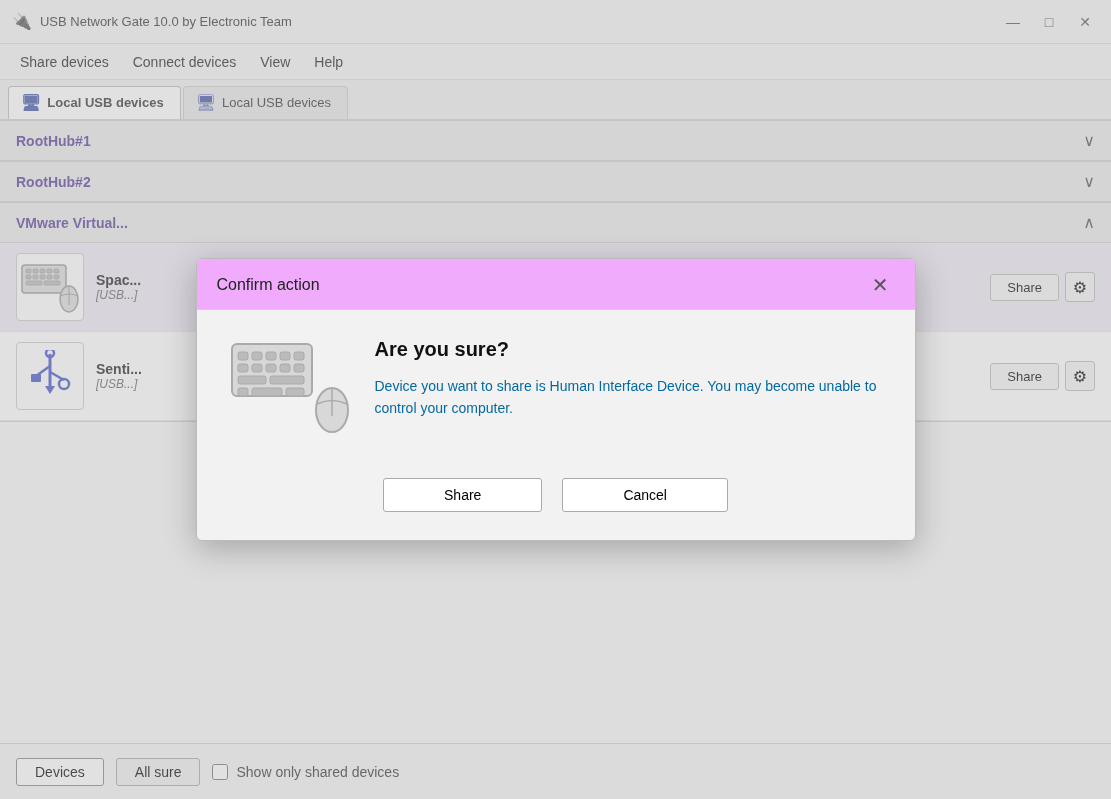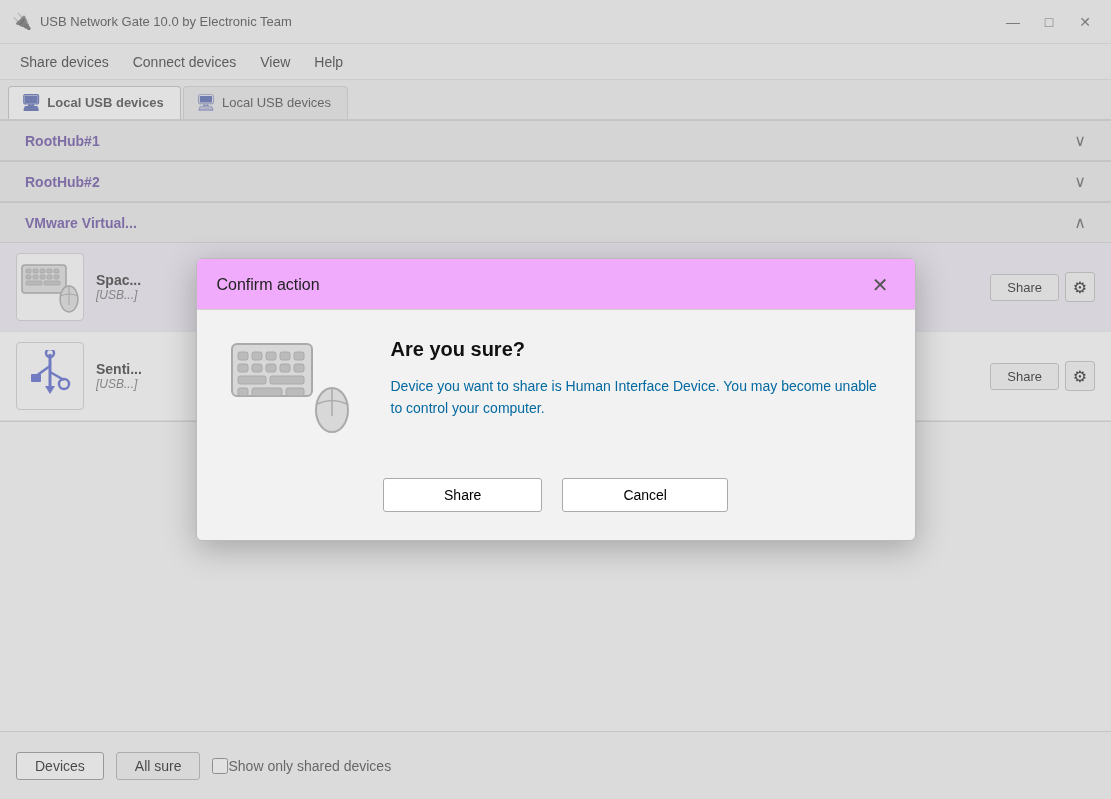--- a/index.html
+++ b/index.html
@@ -112,21 +112,21 @@
     }
 
     
     .device-group {
       border-bottom: 1px solid #d0d0d0;
     }
     .device-group-header {
       display: flex;
       align-items: center;
       justify-content: space-between;
-      padding: 10px 25px;
+      padding: 10px 16px;
       background: #ececec;
       cursor: pointer;
       border-bottom: 1px solid #d0d0d0;
     }
     .device-group-title {
       font-weight: 700;
       color: #5a3e9b;
       font-size: 14px;
     }
     .chevron {
@@ -195,21 +195,21 @@
       font-size: 16px;
       border-radius: 3px;
     }
 
     
     .bottom-bar {
       position: absolute;
       bottom: 0;
       left: 0;
       right: 0;
-      height: 68px;
+      height: 56px;
       background: #f5f5f5;
       border-top: 1px solid #d0d0d0;
       display: flex;
       align-items: center;
       padding: 0 16px;
       gap: 12px;
     }
     .bottom-btn {
       padding: 5px 18px;
       border: 1px solid #aaa;
@@ -217,21 +217,21 @@
       cursor: pointer;
       font-size: 14px;
       border-radius: 3px;
     }
     .bottom-btn.active {
       border-color: #888;
       background: #fff;
     }
     .checkbox-label {
       display: flex;
-      gap: 0;
+      gap: 8px;
       font-size: 14px;
       color: #333;
       cursor: pointer;
     }
     .checkbox-label input[type="checkbox"] {
       width: 16px;
       height: 16px;
     }
 
     
@@ -270,21 +270,21 @@
       cursor: pointer;
       font-size: 20px;
       color: #555;
       line-height: 1;
       padding: 2px 6px;
       border-radius: 3px;
     }
     .modal-body {
       padding: 28px 28px 20px 28px;
       display: flex;
-      gap: 36px;
+      gap: 20px;
       align-items: flex-start;
     }
     .modal-icon-area {
       flex-shrink: 0;
       width: 130px;
       display: flex;
       align-items: center;
       justify-content: center;
     }
     .modal-content {

